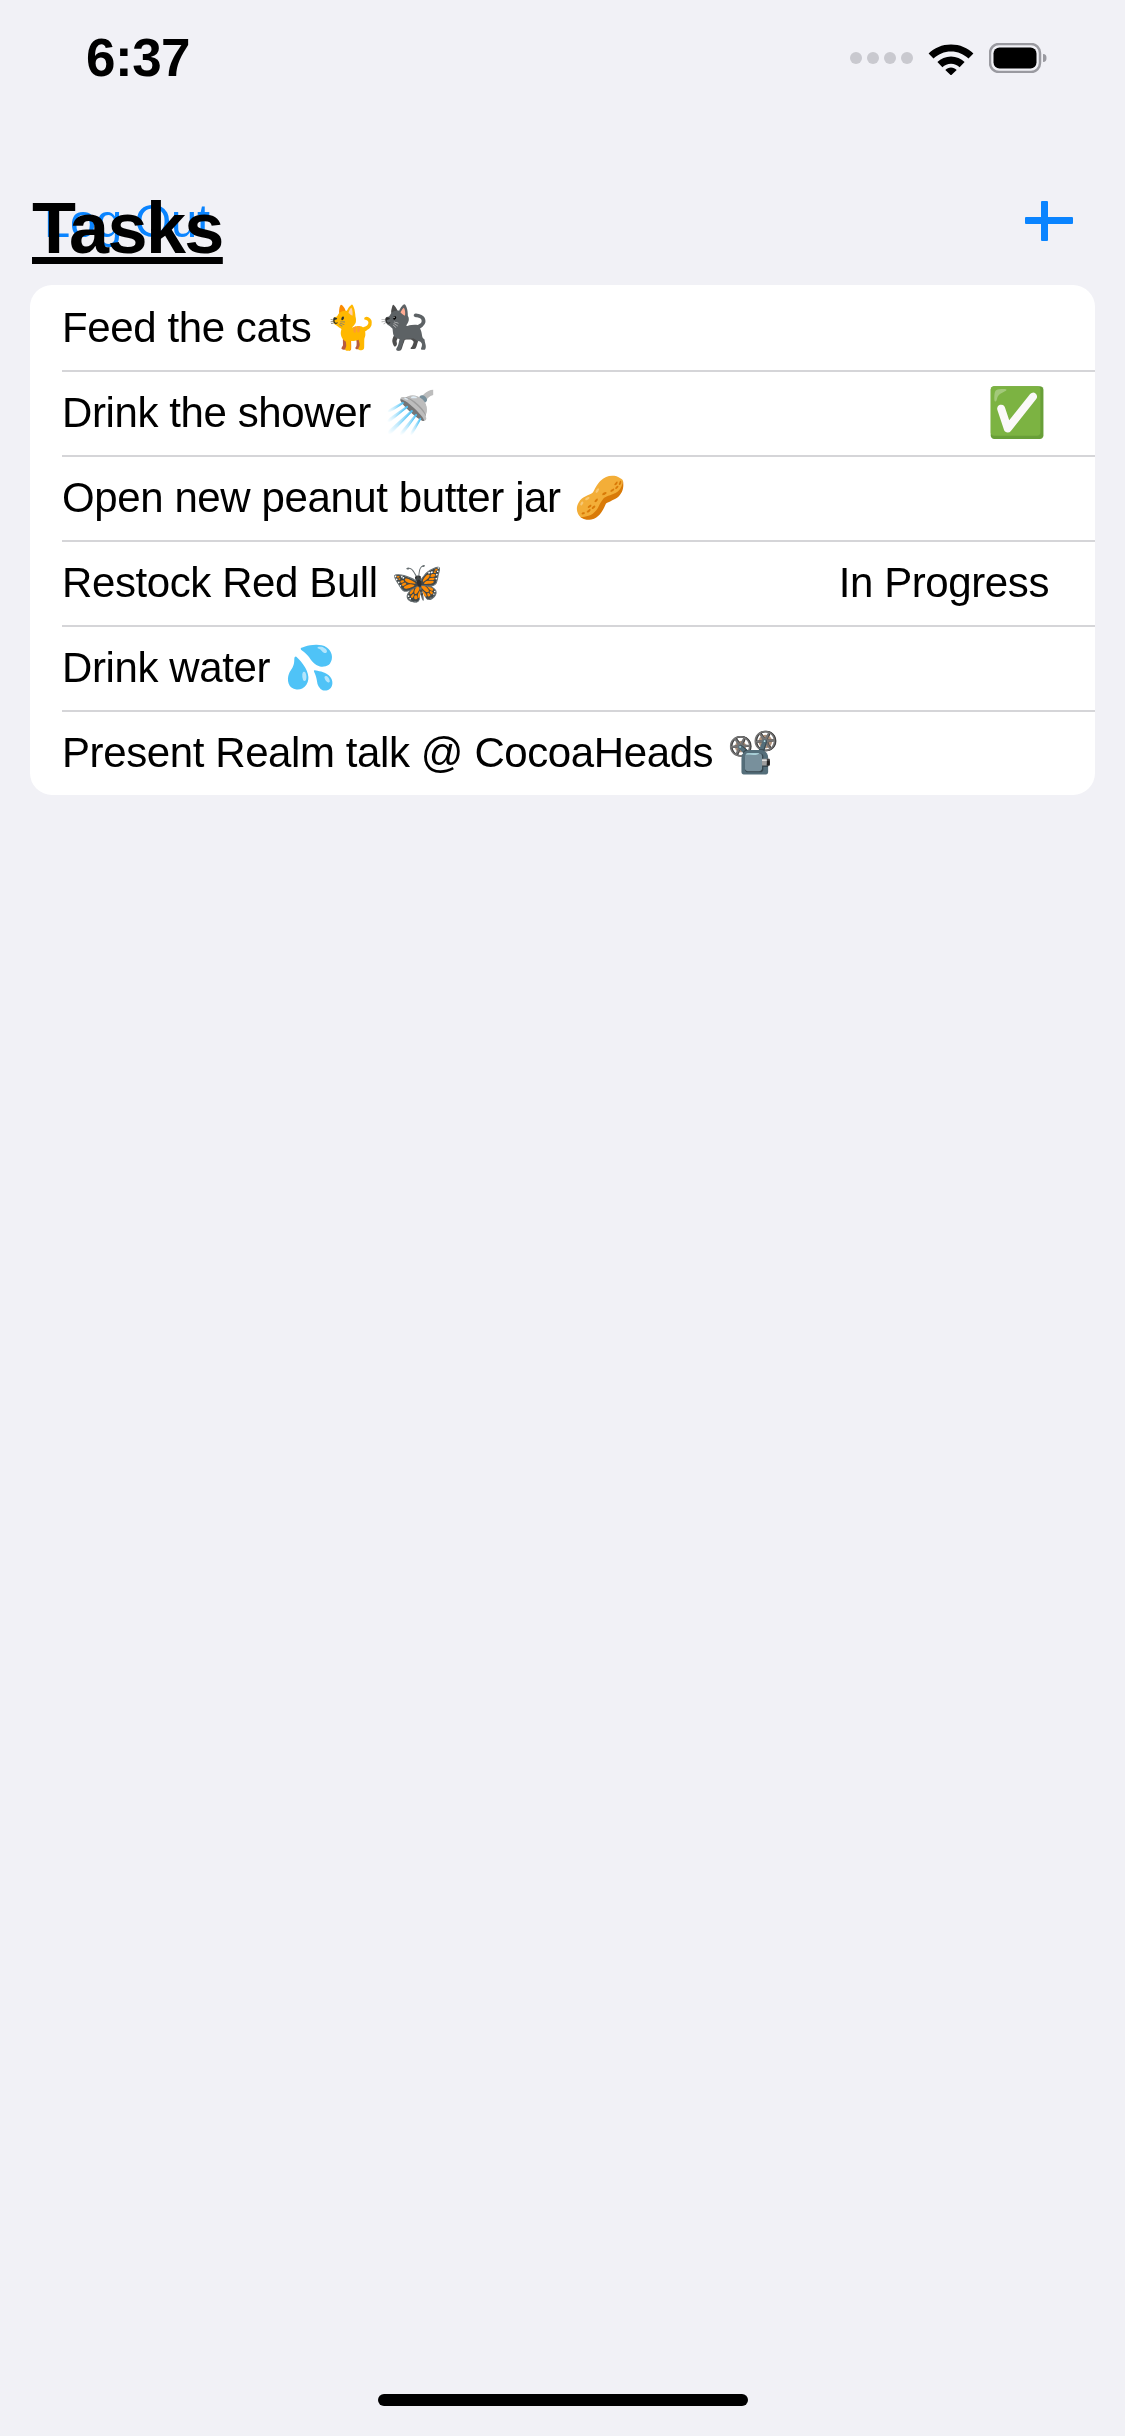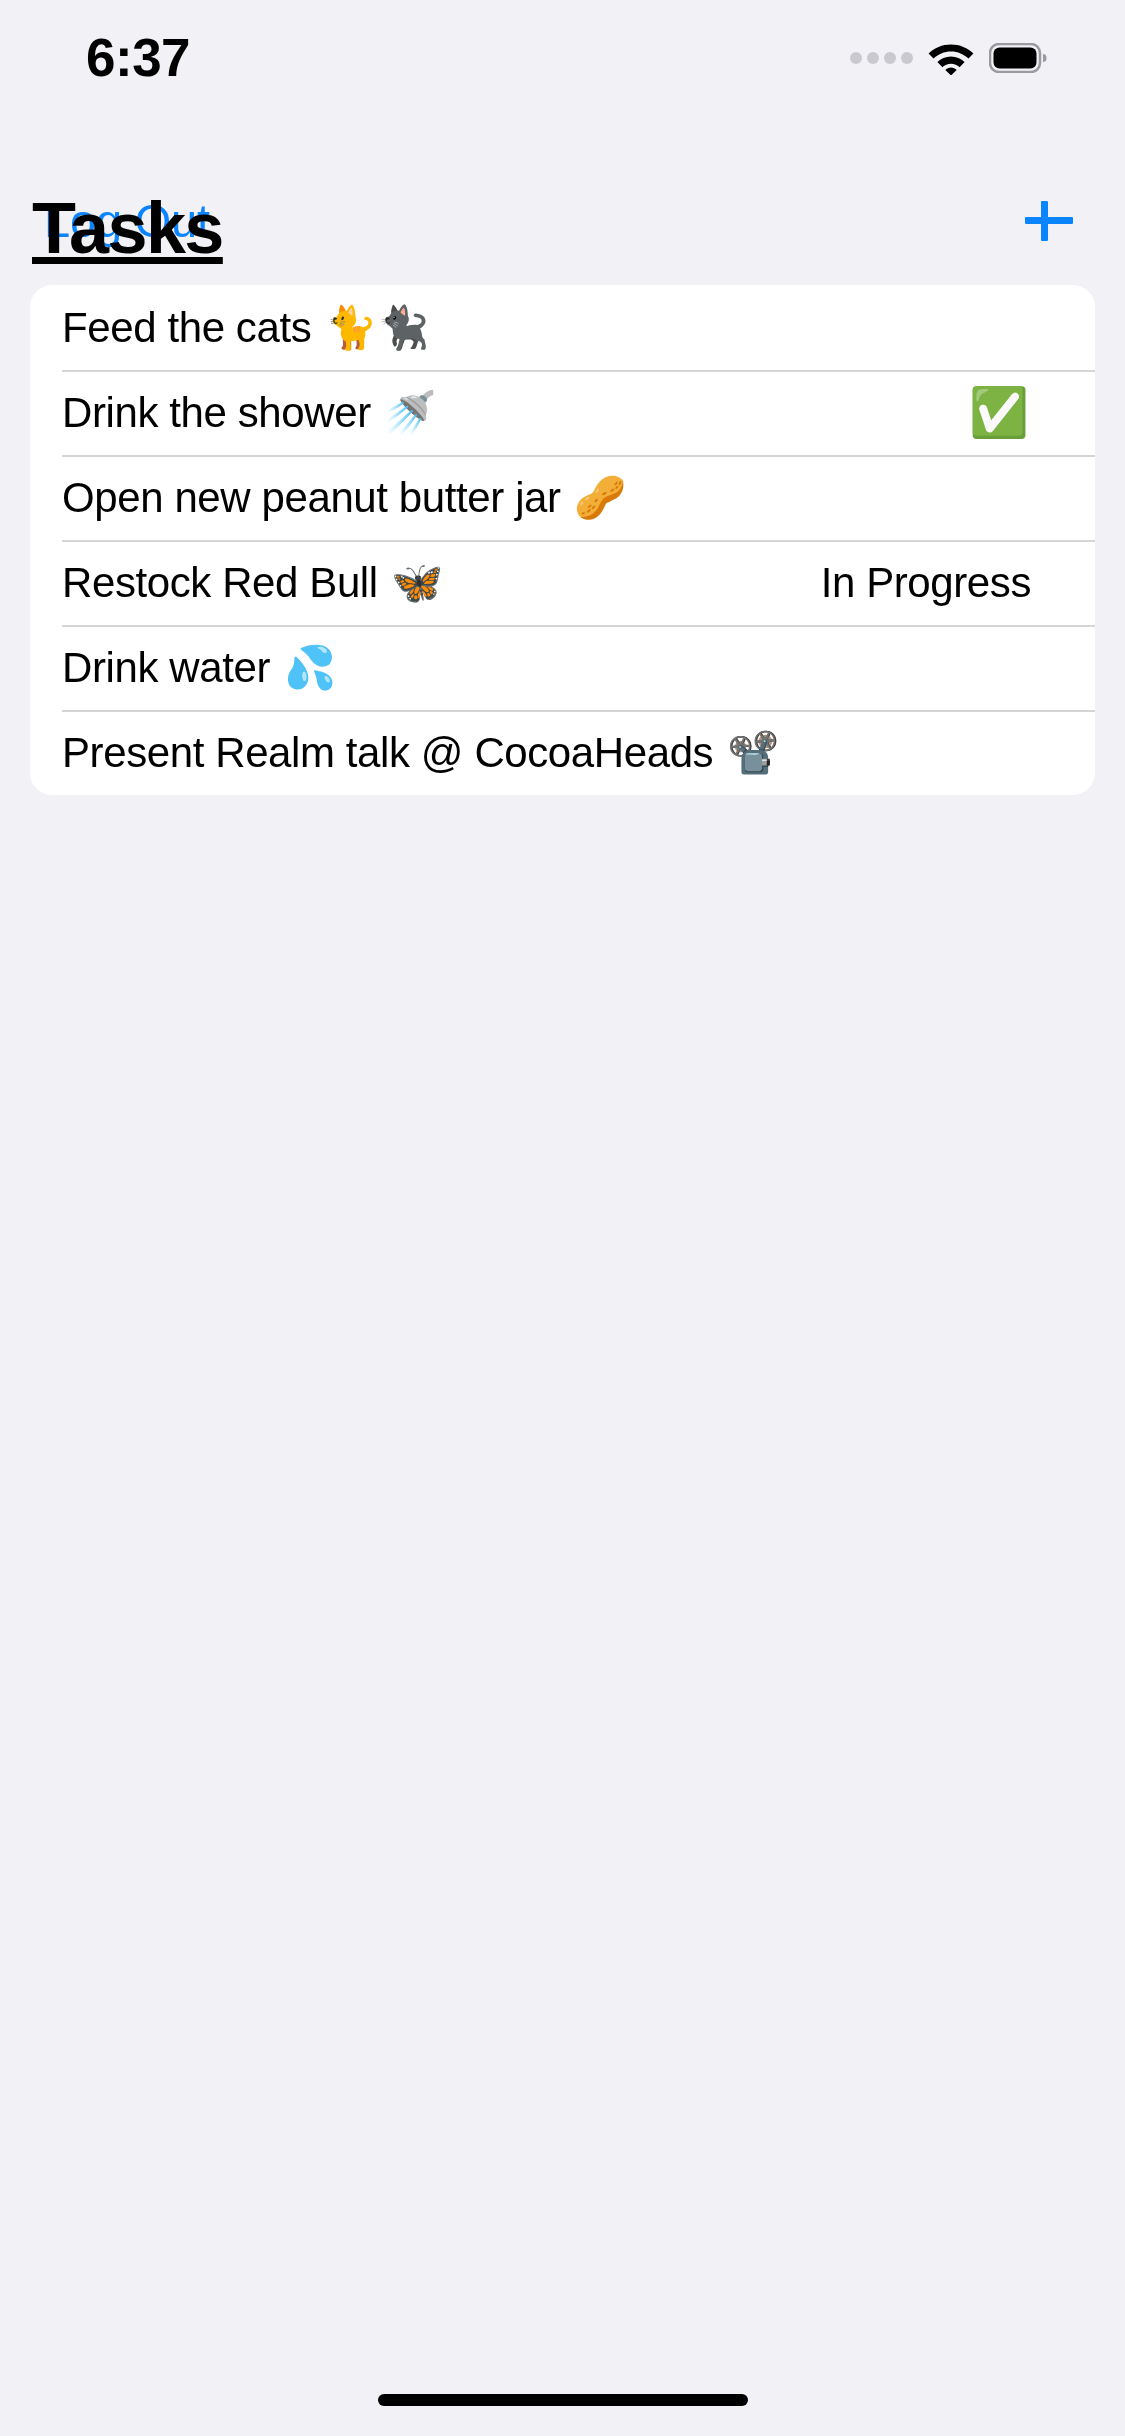--- a/index.html
+++ b/index.html
@@ -131,21 +131,21 @@
     border-radius: 22px;
     overflow: hidden;
   }
 
   .task-row {
     position: relative;
     height: 85px;
     display: flex;
     align-items: center;
     justify-content: space-between;
-    padding: 0 32px 0 32px;
+    padding: 0 14px 0 32px;
   }
 
   .task-row + .task-row::before {
     content: "";
     position: absolute;
     top: 0;
     left: 32px;
     right: 0;
     height: 2px;
     background: #D5D5D8;

